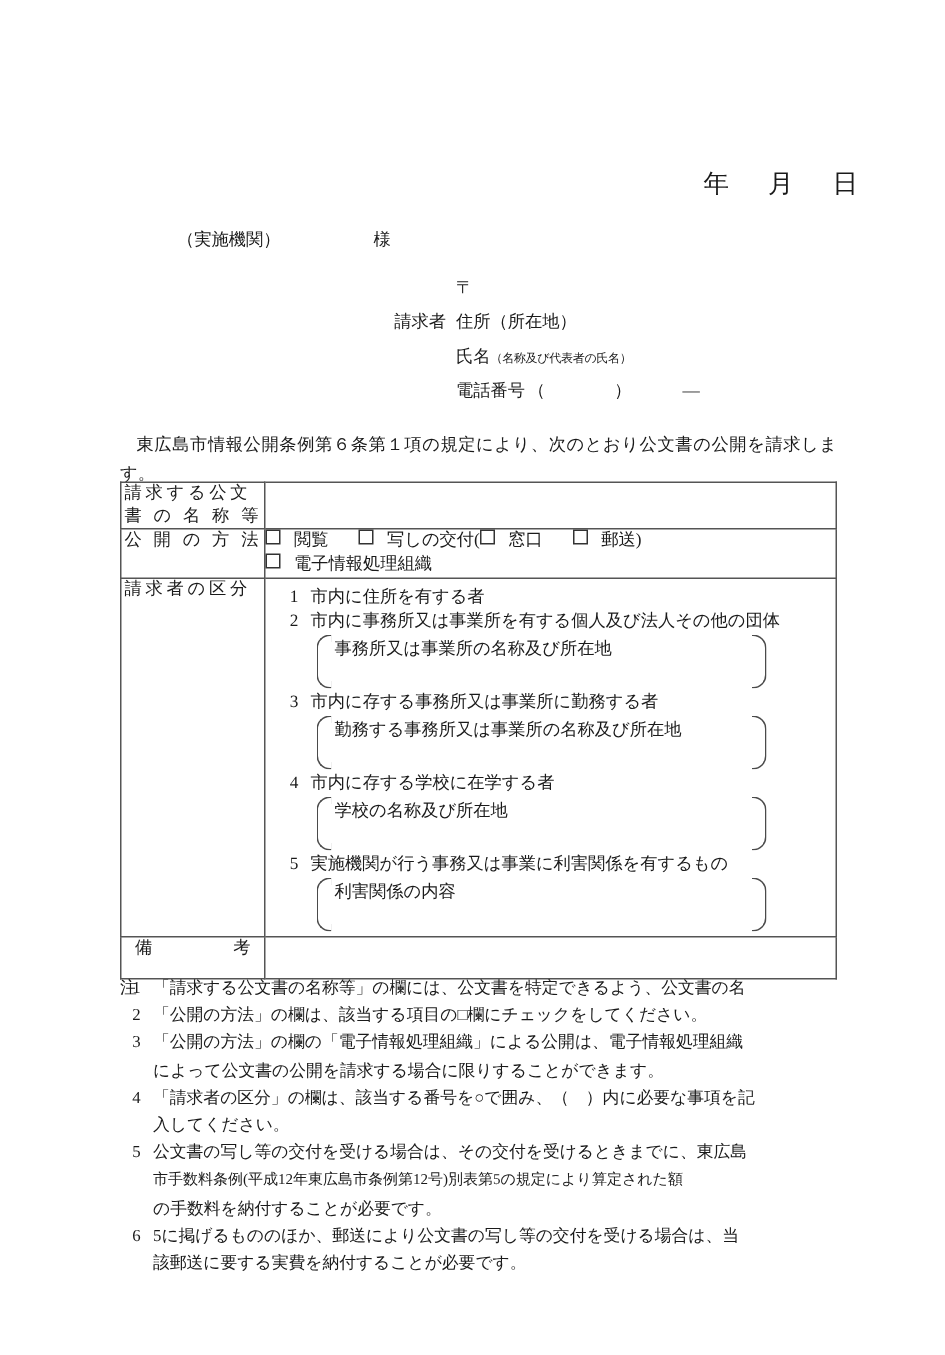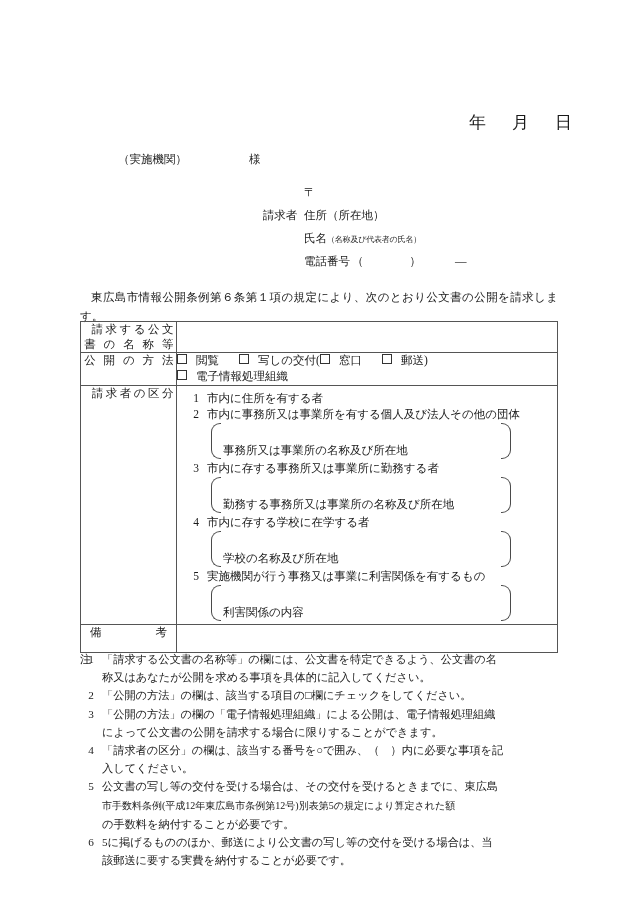--- a/index.html
+++ b/index.html
@@ -109,21 +109,21 @@
     table-layout: fixed;
   }
   .form-table td {
     border: 1px solid #555;
     vertical-align: top;
     padding: 0;
     font-size: 11.5px;
   }
   .lbl-cell {
     width: 95px;
-    text-align: right;
+    text-align: left;
     vertical-align: middle;
     line-height: 15px;
     padding: 3px 2px;
   }
   .lbl-spread {
     display: block;
     letter-spacing: 2.5px;
     padding-left: 2px;
   }
   .lbl-justify {
@@ -188,21 +188,21 @@
     border-radius: 9px 0 0 9px;
   }
   .subbox .br-r {
     right: 0;
     border-left: none;
     border-radius: 0 9px 9px 0;
   }
   .subbox .sub-txt {
     position: absolute;
     left: 12px;
-    top: 19px;
+    top: 2px;
     font-size: 11.5px;
     white-space: nowrap;
   }
 
   
   .notes {
     position: absolute;
     left: 80px;
     top: 650px;
     width: 482px;
@@ -355,21 +355,20 @@
     </tbody>
   </table>
 
   <div class="notes">
     <div class="notes-head">注</div>
 
     <div class="note-row">
       <span class="note-num">1</span>
       <span class="note-body">
         <span>「請求する公文書の名称等」の欄には、公文書を特定できるよう、公文書の名</span><br>
-        <span>称又はあなたが公開を求める事項を具体的に記入してください。</span>
       </span>
     </div>
 
     <div class="note-row">
       <span class="note-num">2</span>
       <span class="note-body">
         <span>「公開の方法」の欄は、該当する項目の□欄にチェックをしてください。</span>
       </span>
     </div>
 

